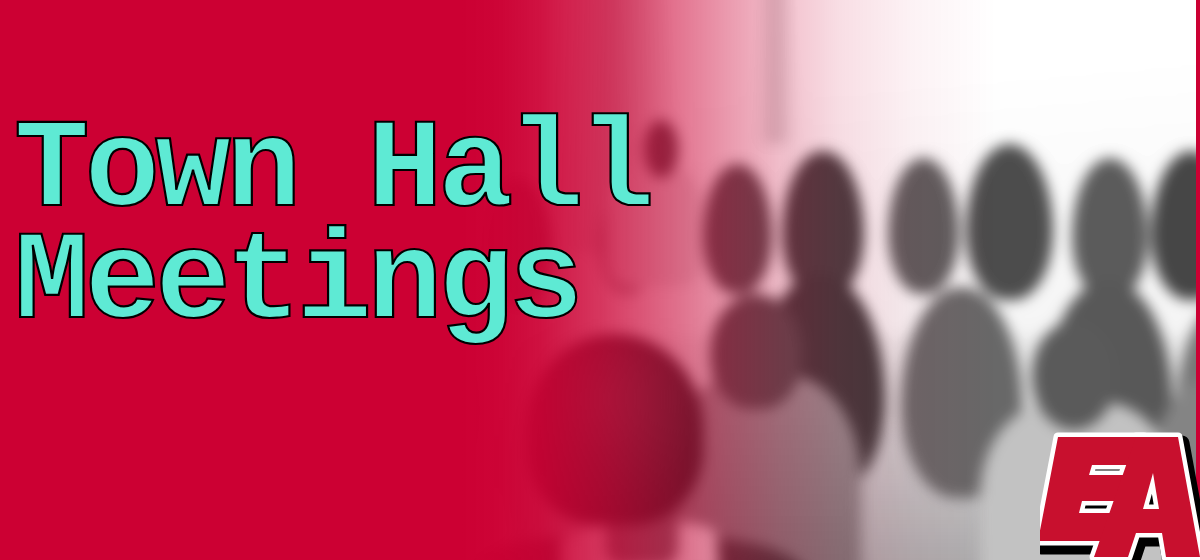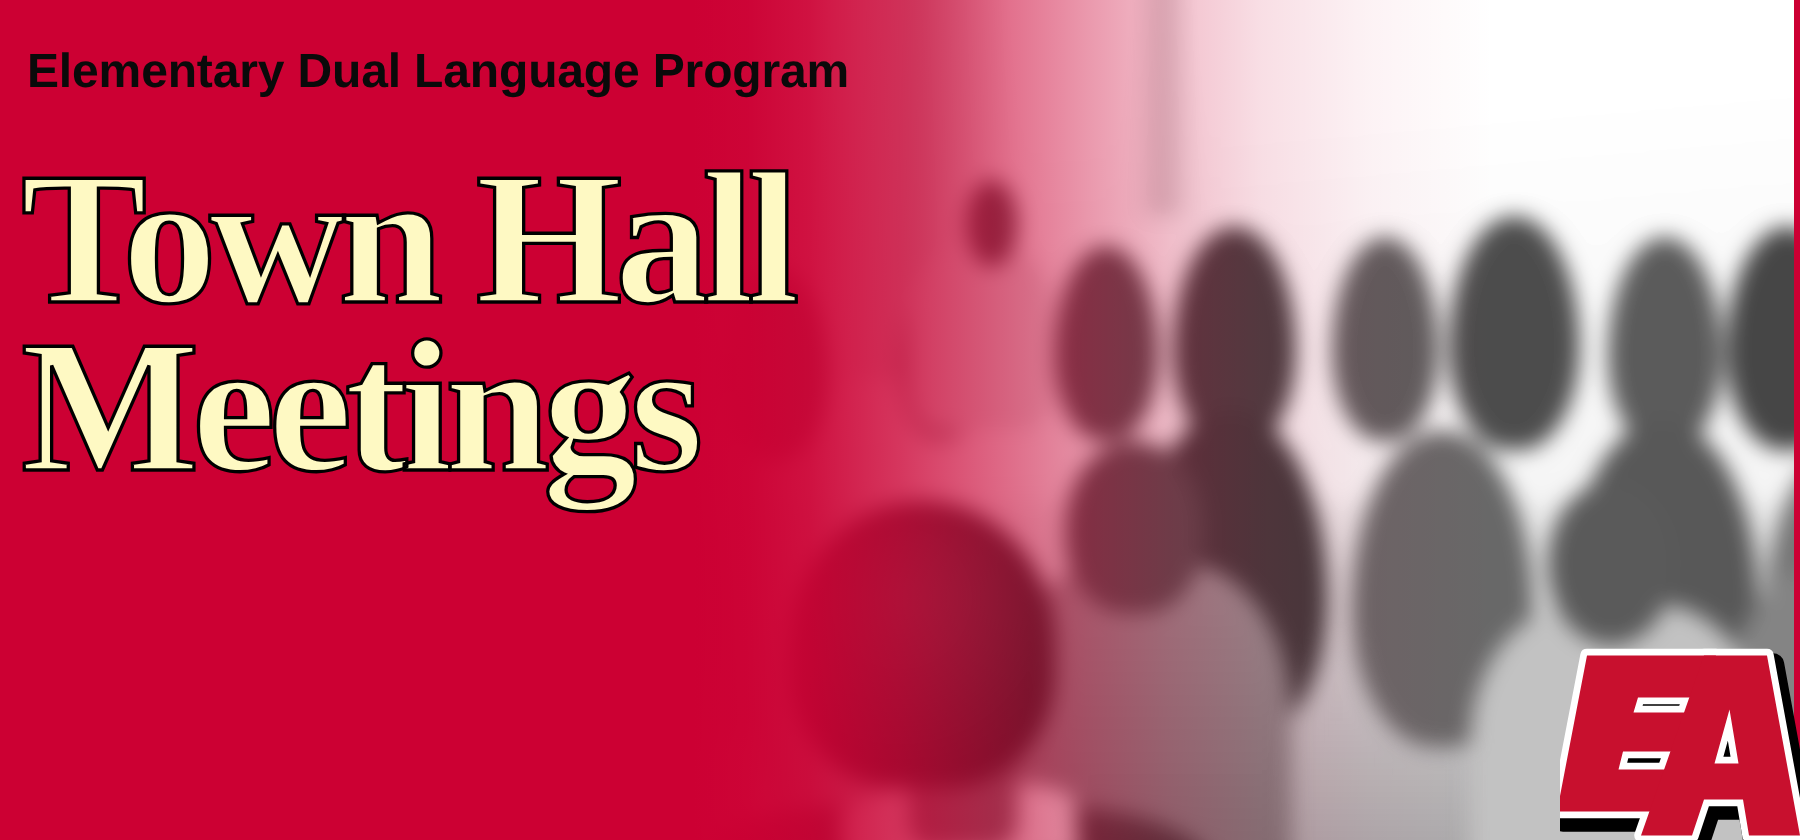--- a/index.html
+++ b/index.html
@@ -184,28 +184,28 @@
   .eyebrow {
     position:absolute; top:29px; left:0;
     color:#0a0a0a;
     font-size:32px;
     font-weight:700;
     letter-spacing:-0.1px;
     white-space:nowrap;
     font-family:"Liberation Sans", sans-serif;
   }
   .headline {
-    position:absolute; top:104px; left:-4px;
-    color:#fef9c3;
+    position:absolute; top:116px; left:-4px;
+    color:#5eead4;
     font-size:126px;
     font-weight:700;
     line-height:0.89;
     letter-spacing:-5.0px;
     white-space:pre-line;
-    font-family:Liberation Serif, serif;
+    font-family:Liberation Mono, monospace;
     -webkit-text-stroke:2.2px #000;
   }
 
   
   .logo {
     position:absolute;
     left:1040px; top:425px;
     width:160px; height:140px;
     z-index:6;
   }
@@ -266,21 +266,20 @@
       <div class="fg-neck"></div>
       <div class="fg-hair"></div>
 
     </div>
   </div>
 
   <div class="red-overlay"></div>
   <div class="right-strip"></div>
 
   <div class="text-block">
-    <div class="eyebrow">Elementary Dual Language Program</div>
     <div class="headline">Town Hall
 Meetings</div>
   </div>
 
   <div class="logo">
     <svg viewBox="0 0 160 140" xmlns="http://www.w3.org/2000/svg">
       <defs>
 
         <path id="ea-e" d="M18 12 L104 12 L96 40 L52 40 L49 50 L90 50 L83 76 L42 76 L39 88 L84 88 L76 116 L-2 116 Z"></path>
 

